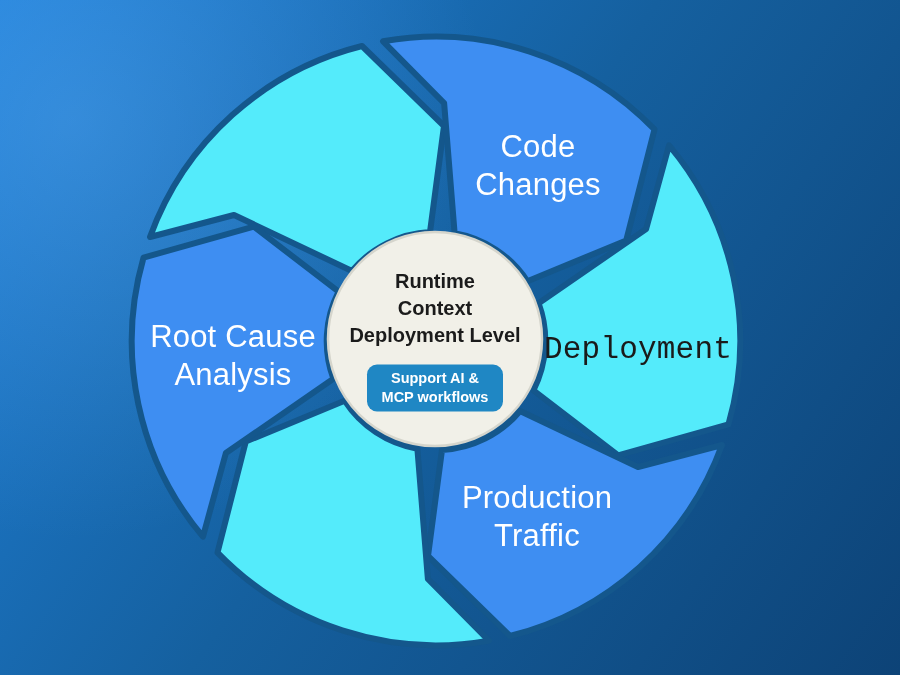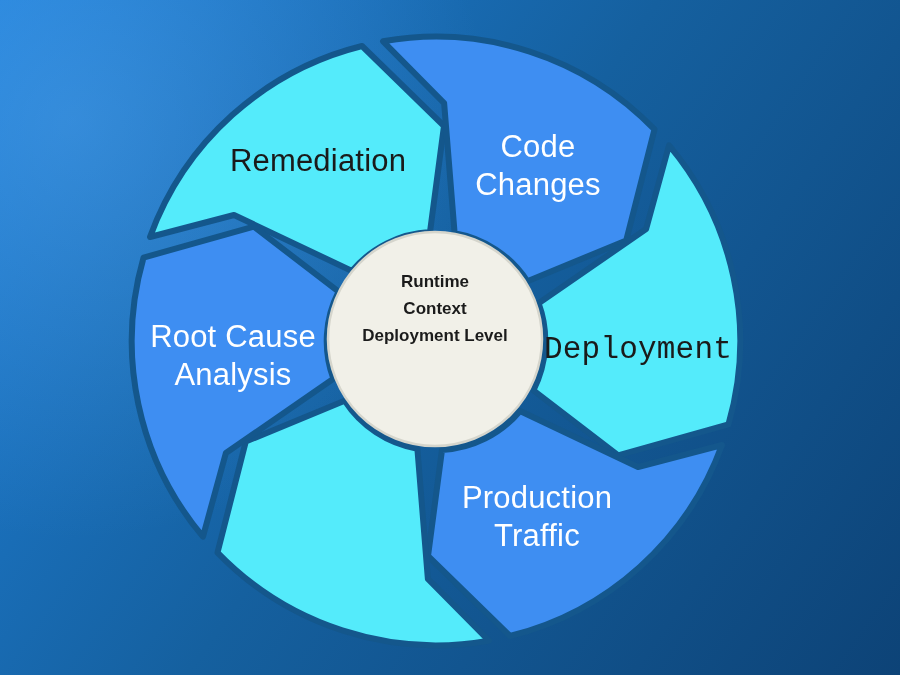--- a/index.html
+++ b/index.html
@@ -31,21 +31,21 @@
   .lbl-remediation        { left: 318px; top: 161px; }
   .lbl-code-changes       { left: 538px; top: 166px; width: 180px; }
   .lbl-deployment         { left: 638px; top: 350px; font-family: Liberation Mono, monospace; }
   .lbl-production-traffic { left: 537px; top: 517px; width: 200px; }
   .lbl-incident-detection { left: 325px; top: 517px; width: 190px; }
   .lbl-root-cause         { left: 233px; top: 356px; width: 210px; }
 
   .hub-text {
     position: absolute; left: 435px; top: 308px; transform: translate(-50%, -50%);
     text-align: center; color: var(--hub-text, #1B1B1B);
-    font-size: 17px; font-weight: bold; line-height: 27px; white-space: nowrap;
+    font-size: 20px; font-weight: bold; line-height: 27px; white-space: nowrap;
   }
   .hub-text span { display: block; }
 
   .badge {
     position: absolute; left: 435px; top: 388px; transform: translate(-50%, -50%);
     background: var(--badge-bg, #1F87C4); color: var(--badge-text, #FFFFFF);
     font-size: 14.5px; font-weight: bold; line-height: 1.28; text-align: center;
     padding: 5px 10px; border-radius: 10px; width: 116px;
   }
 </style>
@@ -60,26 +60,26 @@
     </defs>
     <use href="#arm" class="arm arm-cyan" transform="rotate(0 436 341)"></use>
     <use href="#arm" class="arm arm-blue" transform="rotate(60 436 341)"></use>
     <use href="#arm" class="arm arm-cyan" transform="rotate(120 436 341)"></use>
     <use href="#arm" class="arm arm-blue" transform="rotate(180 436 341)"></use>
     <use href="#arm" class="arm arm-cyan" transform="rotate(240 436 341)"></use>
     <use href="#arm" class="arm arm-blue" transform="rotate(300 436 341)"></use>
     <circle class="hub" cx="435" cy="339" r="107"></circle>
   </svg>
 
-  <div class="seg-label lbl-dark one-line lbl-remediation">Remediation</div>
   <div class="seg-label lbl-light lbl-code-changes">Code Changes</div>
   <div class="seg-label lbl-dark one-line lbl-deployment">Deployment</div>
   <div class="seg-label lbl-light lbl-production-traffic">Production Traffic</div>
   <div class="seg-label lbl-light lbl-root-cause">Root Cause Analysis</div>
 
   <div class="hub-text">
     <span>Runtime</span>
     <span>Context</span>
     <span>Deployment Level</span>
   </div>
 
+  <div class="badge">Support AI &amp; MCP workflows</div>
 
 </div>
 
 </body></html>

